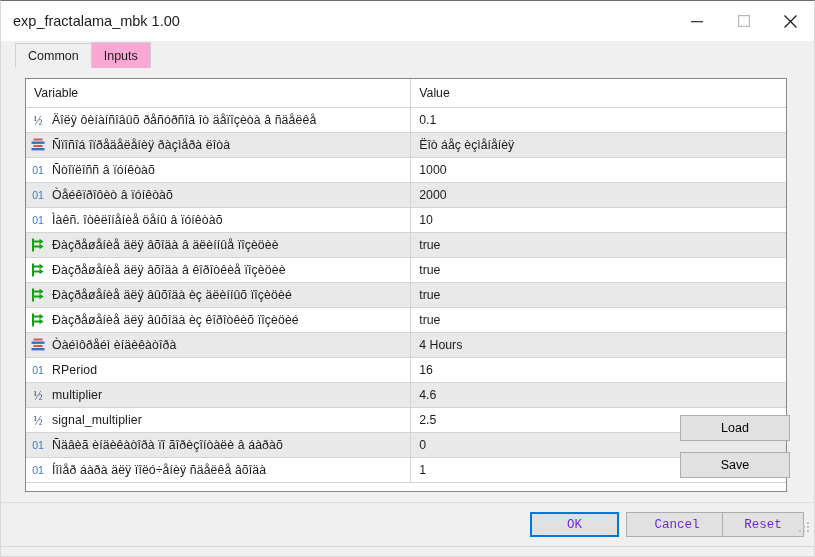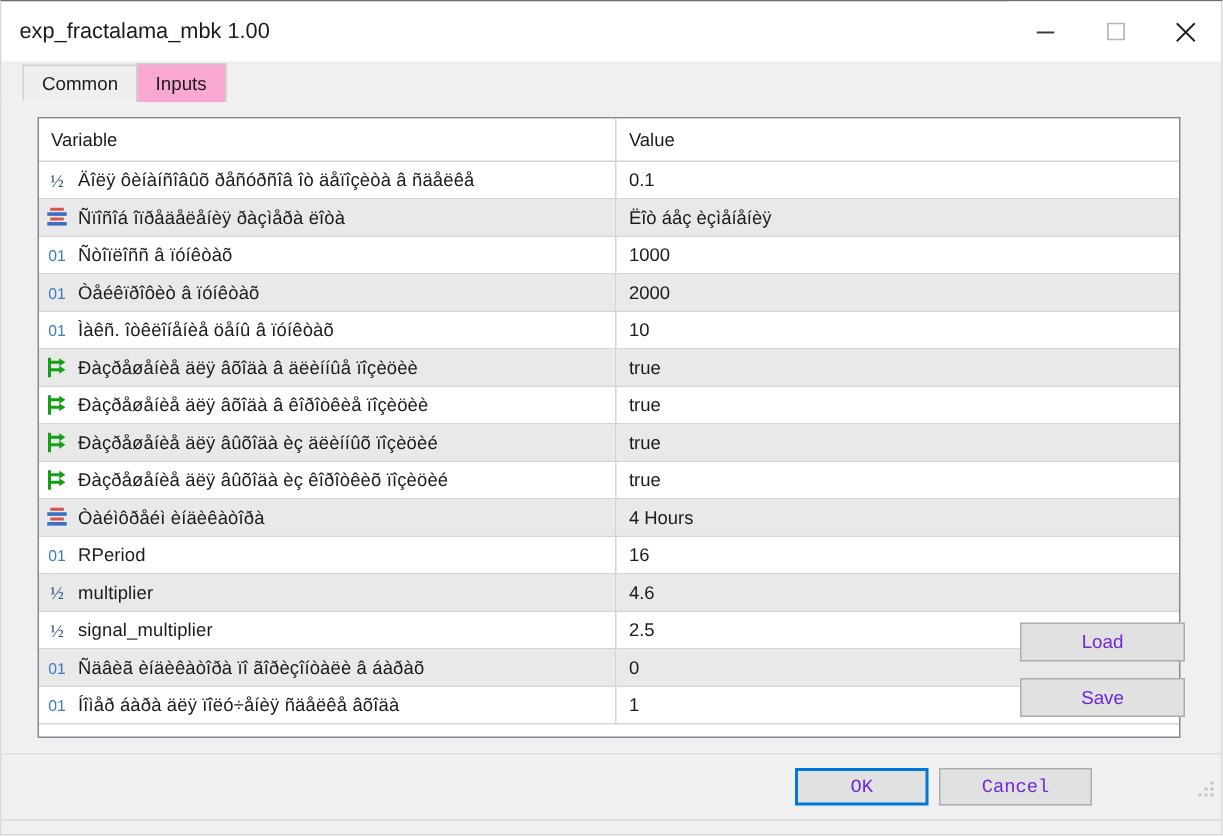--- a/index.html
+++ b/index.html
@@ -136,21 +136,21 @@
   .icon { width: 16px; height: 16px; flex: 0 0 16px; display: block; }
   .varlabel { font-size: 12.3px; letter-spacing: 0.1px; }
   
   .sidebtn {
     position: absolute;
     width: 110px;
     height: 26px;
     background: #e1e1e1;
     border: 1px solid #adadad;
     font-size: 12.5px;
-    color: #6d28d9;
+    color: #000000;
     display: flex;
     align-items: center;
     justify-content: center;
     font-family: "Liberation Sans", sans-serif;
   }
   #btn-load { left: 679px; top: 348px; }
   #btn-save { left: 679px; top: 385px; }
   
   #footer {
     flex: 0 0 44px;
@@ -502,20 +502,21 @@
       </table>
     </div>
 
     <div class="sidebtn" id="btn-load">Load</div>
     <div class="sidebtn" id="btn-save">Save</div>
   </div>
 
   <div id="footer">
     <div class="footbtn" id="btn-ok">OK</div>
     <div class="footbtn" id="btn-cancel">Cancel</div>
+    <div class="footbtn" id="btn-reset">Reset</div>
     <span id="grip">
       <svg width="12" height="12" viewBox="0 0 12 12">
         <g fill="#c2c2c2">
           <rect x="8" y="0" width="2" height="2"></rect>
           <rect x="4" y="4" width="2" height="2"></rect>
             <rect x="8" y="4" width="2" height="2"></rect>
           <rect x="0" y="8" width="2" height="2"></rect>
             <rect x="4" y="8" width="2" height="2"></rect>
             <rect x="8" y="8" width="2" height="2"></rect>
         </g>

